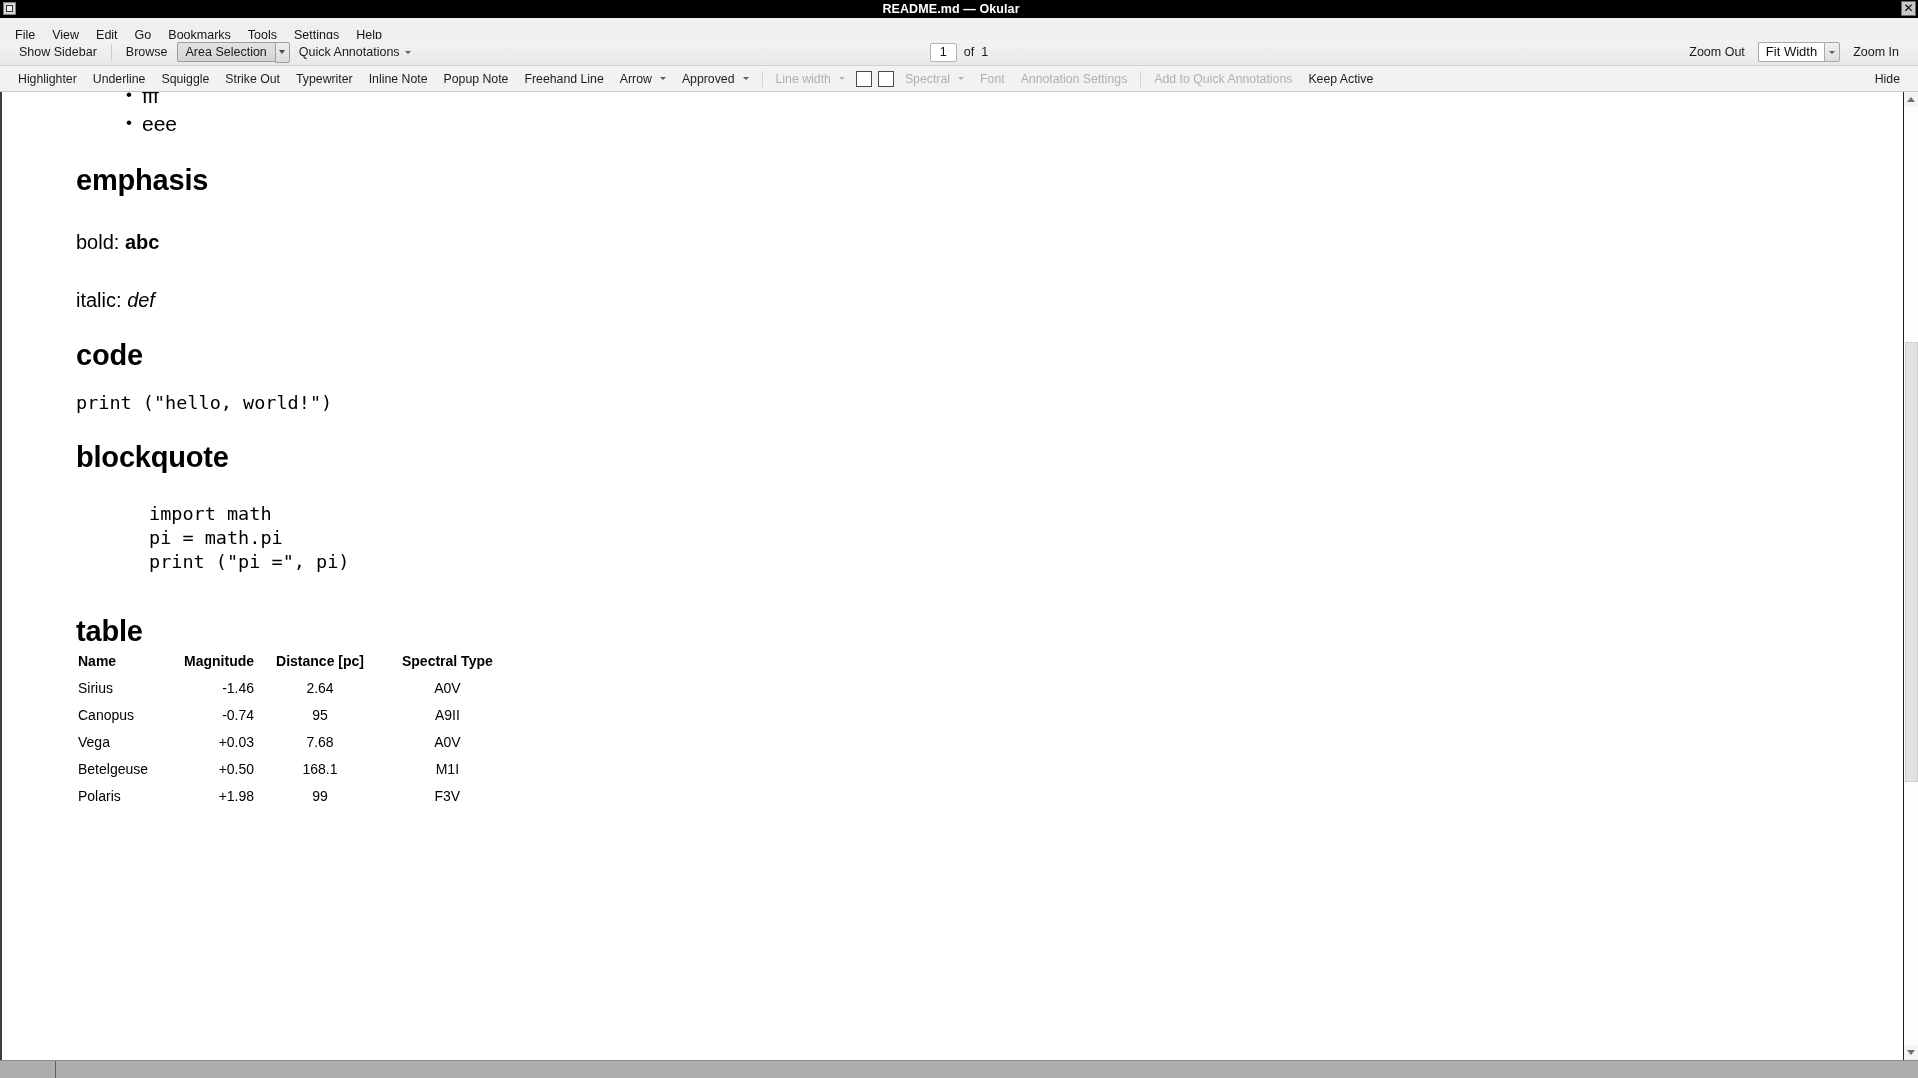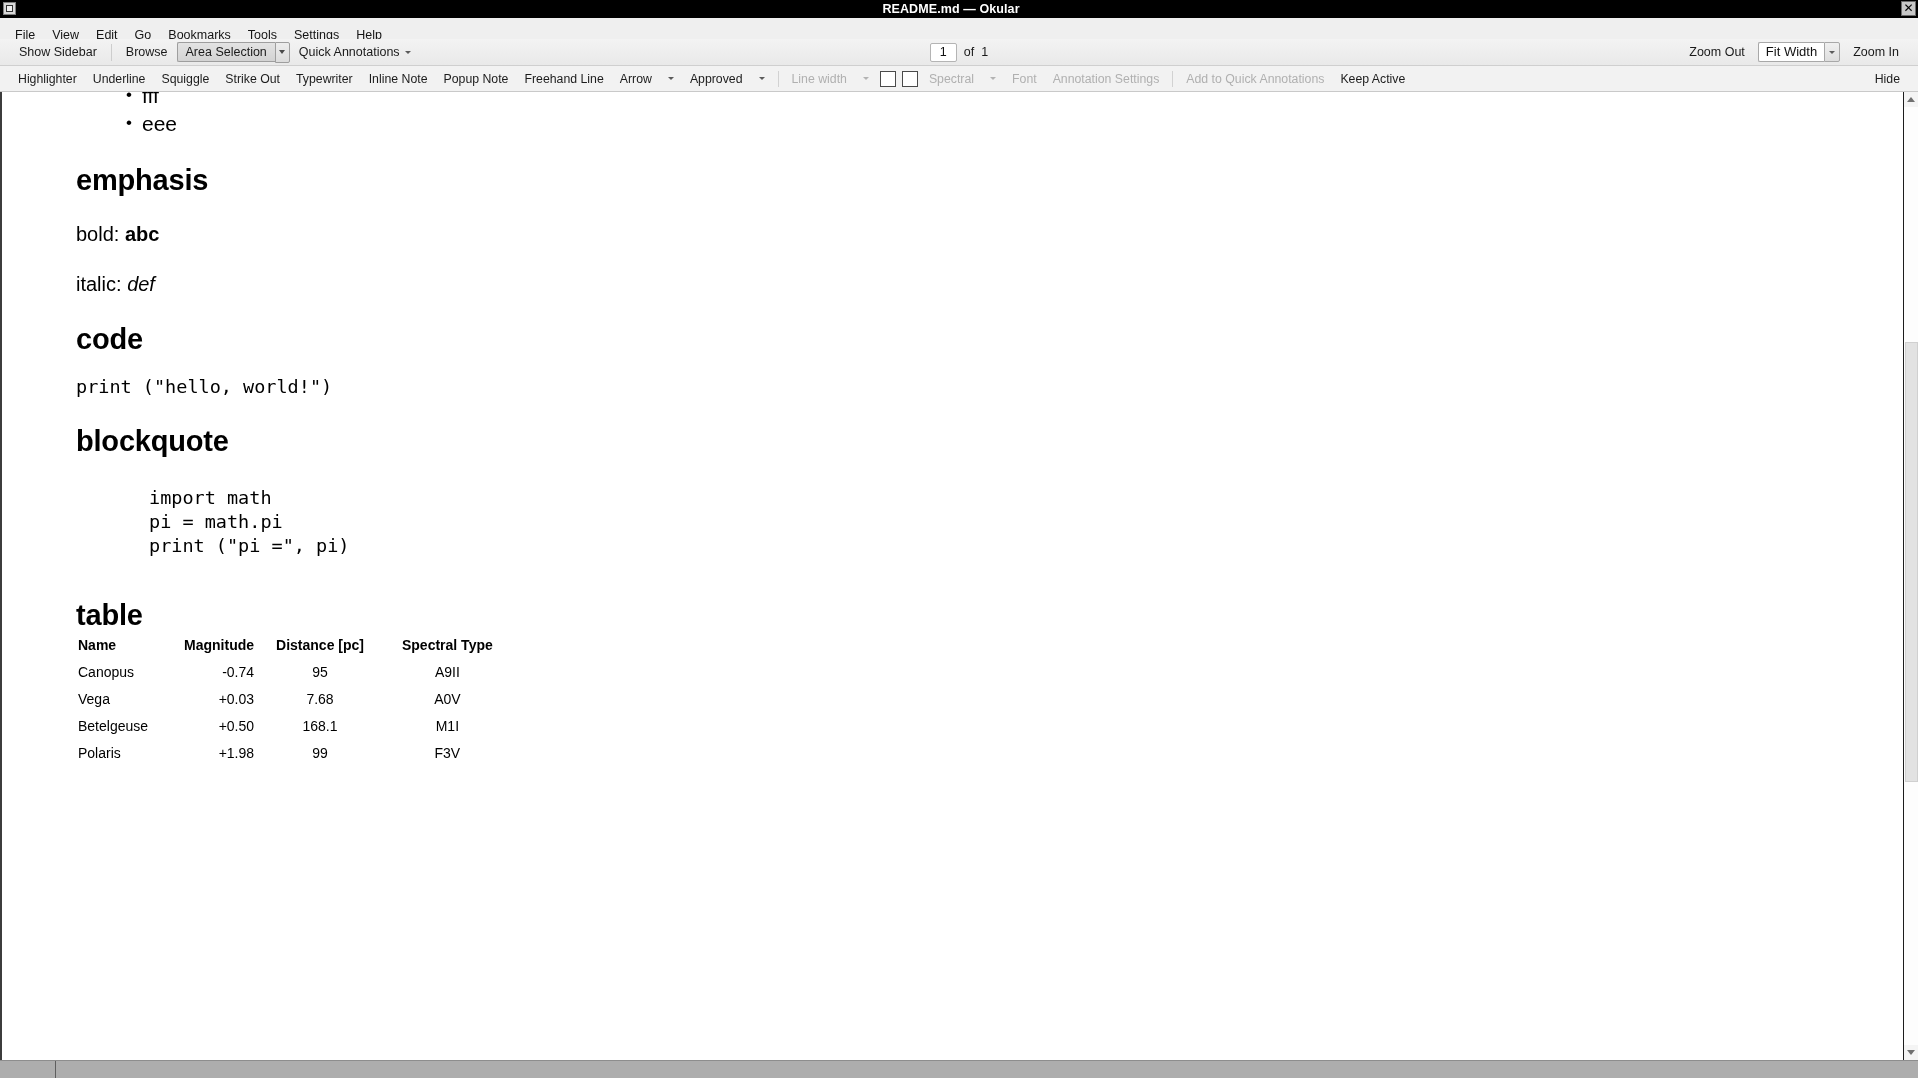--- a/index.html
+++ b/index.html
@@ -157,21 +157,21 @@
   .annbar {
     height: 26px; min-height: 26px;
     background: #f2f2f2;
     border-bottom: 1px solid #c9c9c9;
     display: flex; align-items: center;
     padding: 0 10px;
     font-size: 12.3px; color: #1c1c1c;
   }
   .ann-item { padding: 2px 8px; white-space: nowrap; }
   .ann-item.disabled { color: #b0b0b0; }
-  .ann-item.withcaret { display: flex; align-items: center; gap: 16px; }
+  .ann-item.withcaret { display: flex; align-items: center; gap: 8px; }
   .ann-sep {
     width: 1px; height: 16px; background: #d2d2d2; margin: 0 5px;
   }
   .swatch {
     width: 16px; height: 16px;
     background: #ffffff;
     border: 1px solid #4a4a4a;
     margin: 0 3px;
   }
   .ann-right { margin-left: auto; }
@@ -215,21 +215,21 @@
   h2.md-h {
     font-size: 29px;
     font-weight: bold;
     line-height: 34px;
     margin: 25px 0 0 0;
     letter-spacing: -0.2px;
   }
   p.md-p {
     font-size: 20px;
     line-height: 26px;
-    margin: 24px 0 0 0;
+    margin: 32px 0 0 0;
   }
   p.md-p b { font-weight: bold; }
   p.md-p i { font-style: italic; }
   pre.md-code {
     font-family: "DejaVu Sans Mono", monospace;
     font-size: 18.5px;
     line-height: 24px;
     margin: 19px 0 0 0;
     white-space: pre;
   }
@@ -426,20 +426,26 @@
           <thead>
             <tr>
               <th class="c-name">Name</th>
               <th class="c-mag">Magnitude</th>
               <th class="c-dist">Distance [pc]</th>
               <th class="c-spec">Spectral Type</th>
             </tr>
           </thead>
           <tbody>
             <tr>
+              <td class="c-name">Sirius</td>
+              <td class="c-mag">-1.46</td>
+              <td class="c-dist">2.64</td>
+              <td class="c-spec">A0V</td>
+            </tr>
+            <tr>
               <td class="c-name">Canopus</td>
               <td class="c-mag">-0.74</td>
               <td class="c-dist">95</td>
               <td class="c-spec">A9II</td>
             </tr>
             <tr>
               <td class="c-name">Vega</td>
               <td class="c-mag">+0.03</td>
               <td class="c-dist">7.68</td>
               <td class="c-spec">A0V</td>

